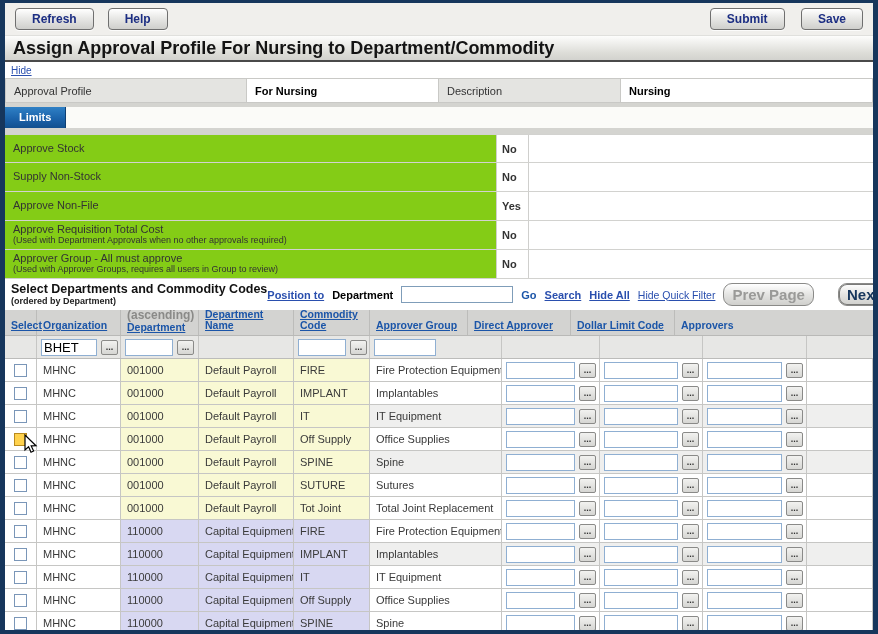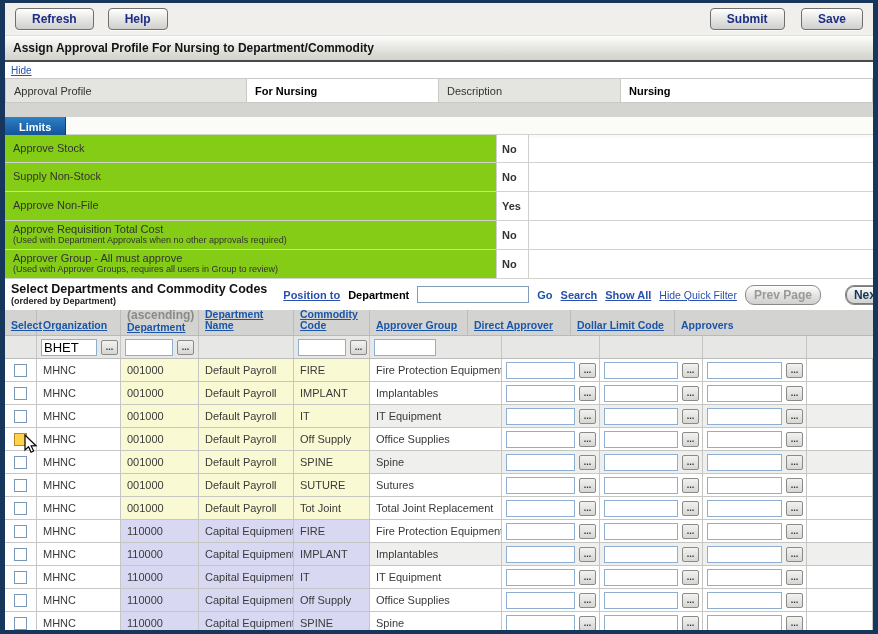--- a/index.html
+++ b/index.html
@@ -21,58 +21,58 @@
     border:1px solid #6f6f6f; border-radius:4px;
     padding:3px 16px; margin-right:14px; cursor:pointer;
     box-shadow:0 1px 0 rgba(255,255,255,.8);
   }
   .toolbar .right .btn{ margin-right:0; margin-left:12px; }
   
   .titlebar{
     height:26px; background:linear-gradient(#fdfdfc,#dddDd8 70%,#d2d2ce);
     border-bottom:2px solid #4a4a4a;
     display:flex; align-items:center; padding-left:8px;
-    font-size:12px; font-weight:bold; color:#141414;
+    font-size:18px; font-weight:bold; color:#141414;
   }
   .hidestrip{ height:16px; background:#fff; padding-left:6px; display:flex; align-items:center;}
   a.link{ color:#2a4fae; text-decoration:underline; cursor:pointer; }
   .hidestrip a{ font-size:10px; }
   
   .formrow{ height:25px; display:flex; }
   .formrow .cell{ border:1px solid #c9c9c6; border-left:none; display:flex; align-items:center; padding-left:8px; font-size:11px; }
   .formrow .cell:first-child{ border-left:1px solid #c9c9c6; }
   .flabel{ background:#e4e4e1; color:#333; }
   .fvalue{ background:#fff; font-weight:bold; color:#000; }
   .w1{width:242px}.w2{width:192px}.w3{width:182px}.w4{flex:1}
   
-  .tabband{ height:31px; background:#d4d4d0; padding-top:14px; }
+  .tabband{ height:31px; background:#d4d4d0; padding-top:4px; }
   .tabstrip{ height:21px; background:#fbfbf8; display:flex; }
   .tab{
     background:linear-gradient(#2f80c5,#1b63ab 55%,#12508f);
     color:#fff; font-size:11px; font-weight:bold;
     padding:4px 14px 0 14px; cursor:pointer; border-right:1px solid #0e3f73;
   }
   
   .limits{ }
   .lrow{ height:29px; display:flex; border-bottom:1px solid #d2d2cf; }
   .lrow:first-child{ border-top:1px solid #d2d2cf; }
   .llabel{ width:492px; background:#84cc16; border-right:1px solid #cfcfcd; padding:2px 0 0 8px; }
   .llabel .main{ font-size:11px; color:#333; line-height:12px; }
   .llabel .note{ font-size:9px; color:#333; line-height:10px; }
   .lrow .single .main{ line-height:23px; }
   .lvalue{ width:32px; background:#fff; border-right:1px solid #cfcfcd; font-size:11px; font-weight:bold; color:#333; display:flex; align-items:center; padding-left:5px; }
   
   .section{ height:31px; display:flex; align-items:center; background:#fff; padding-left:6px; white-space:nowrap; overflow:hidden; }
-  .sec-title{ line-height:12px; margin-right:16px; }
+  .sec-title{ line-height:12px; margin-right:0; }
   .sec-title .t{ font-size:12.5px; font-weight:bold; color:#111; }
   .sec-title .s{ font-size:9px; font-weight:bold; color:#222; }
   .section .ctl{ font-size:11px; margin-right:8px; }
   .section .bold{ font-weight:bold; }
   .pos-input{ width:112px; height:17px; border:1px solid #7f9db9; font-size:11px; padding:0 3px; margin-right:8px; }
-  .pagebtn{ font-size:12px; font-weight:bold; background:linear-gradient(#fff,#e4e4e2 50%,#d0d0cd); border:1px solid #8a8a88; border-radius:9px; padding:2px 8px; margin-right:24px; }
+  .pagebtn{ font-size:15px; font-weight:bold; background:linear-gradient(#fff,#e4e4e2 50%,#d0d0cd); border:1px solid #8a8a88; border-radius:9px; padding:2px 8px; margin-right:24px; }
   .pagebtn.disabled{ color:#9a9a98; }
   .pagebtn.active{ color:#16365c; box-shadow:0 0 0 1px #7a7a78 inset; }
   .stacklinks{ margin-left:auto; width:58px; line-height:12px; overflow:hidden; }
   .stacklinks a{ font-size:10.5px; font-weight:bold; display:block; white-space:nowrap; }
   
   .grid{ font-size:11px; }
   .hrow{ height:26px; display:flex; background:#d3d3d1; border-bottom:1px solid #b9b9b7; }
   .hcell{ border-right:1px solid #bcbcba; display:flex; align-items:flex-end; padding:0 0 4px 6px; }
   .hcell a, .hcell .hl{ color:#1b55a8; font-weight:bold; font-size:10.5px; text-decoration:underline; line-height:11px; }
   .hcell .nolink{ text-decoration:none; }
@@ -174,21 +174,21 @@
   <div class="section">
     <div class="sec-title">
       <div class="t">Select Departments and Commodity Codes</div>
       <div class="s">(ordered by Department)</div>
     </div>
     <a class="link ctl bold">Position to</a>
     <span class="ctl bold">Department</span>
     <input class="pos-input" value="" style="">
     <span class="ctl bold" style="color:#1b55a8">Go</span>
     <a class="link ctl bold">Search</a>
-    <a class="link ctl bold">Show All</a>
+    <a class="link ctl bold">Hide All</a>
     <a class="link ctl" style="font-size:10.5px">Hide Quick Filter</a>
     <button class="pagebtn disabled">Prev Page</button>
     <button class="pagebtn active">Next Page</button>
     <div class="stacklinks">
       <a class="link">QuickRe</a>
       <a class="link">Spreadsh</a>
     </div>
   </div>
 
   <div class="grid">

